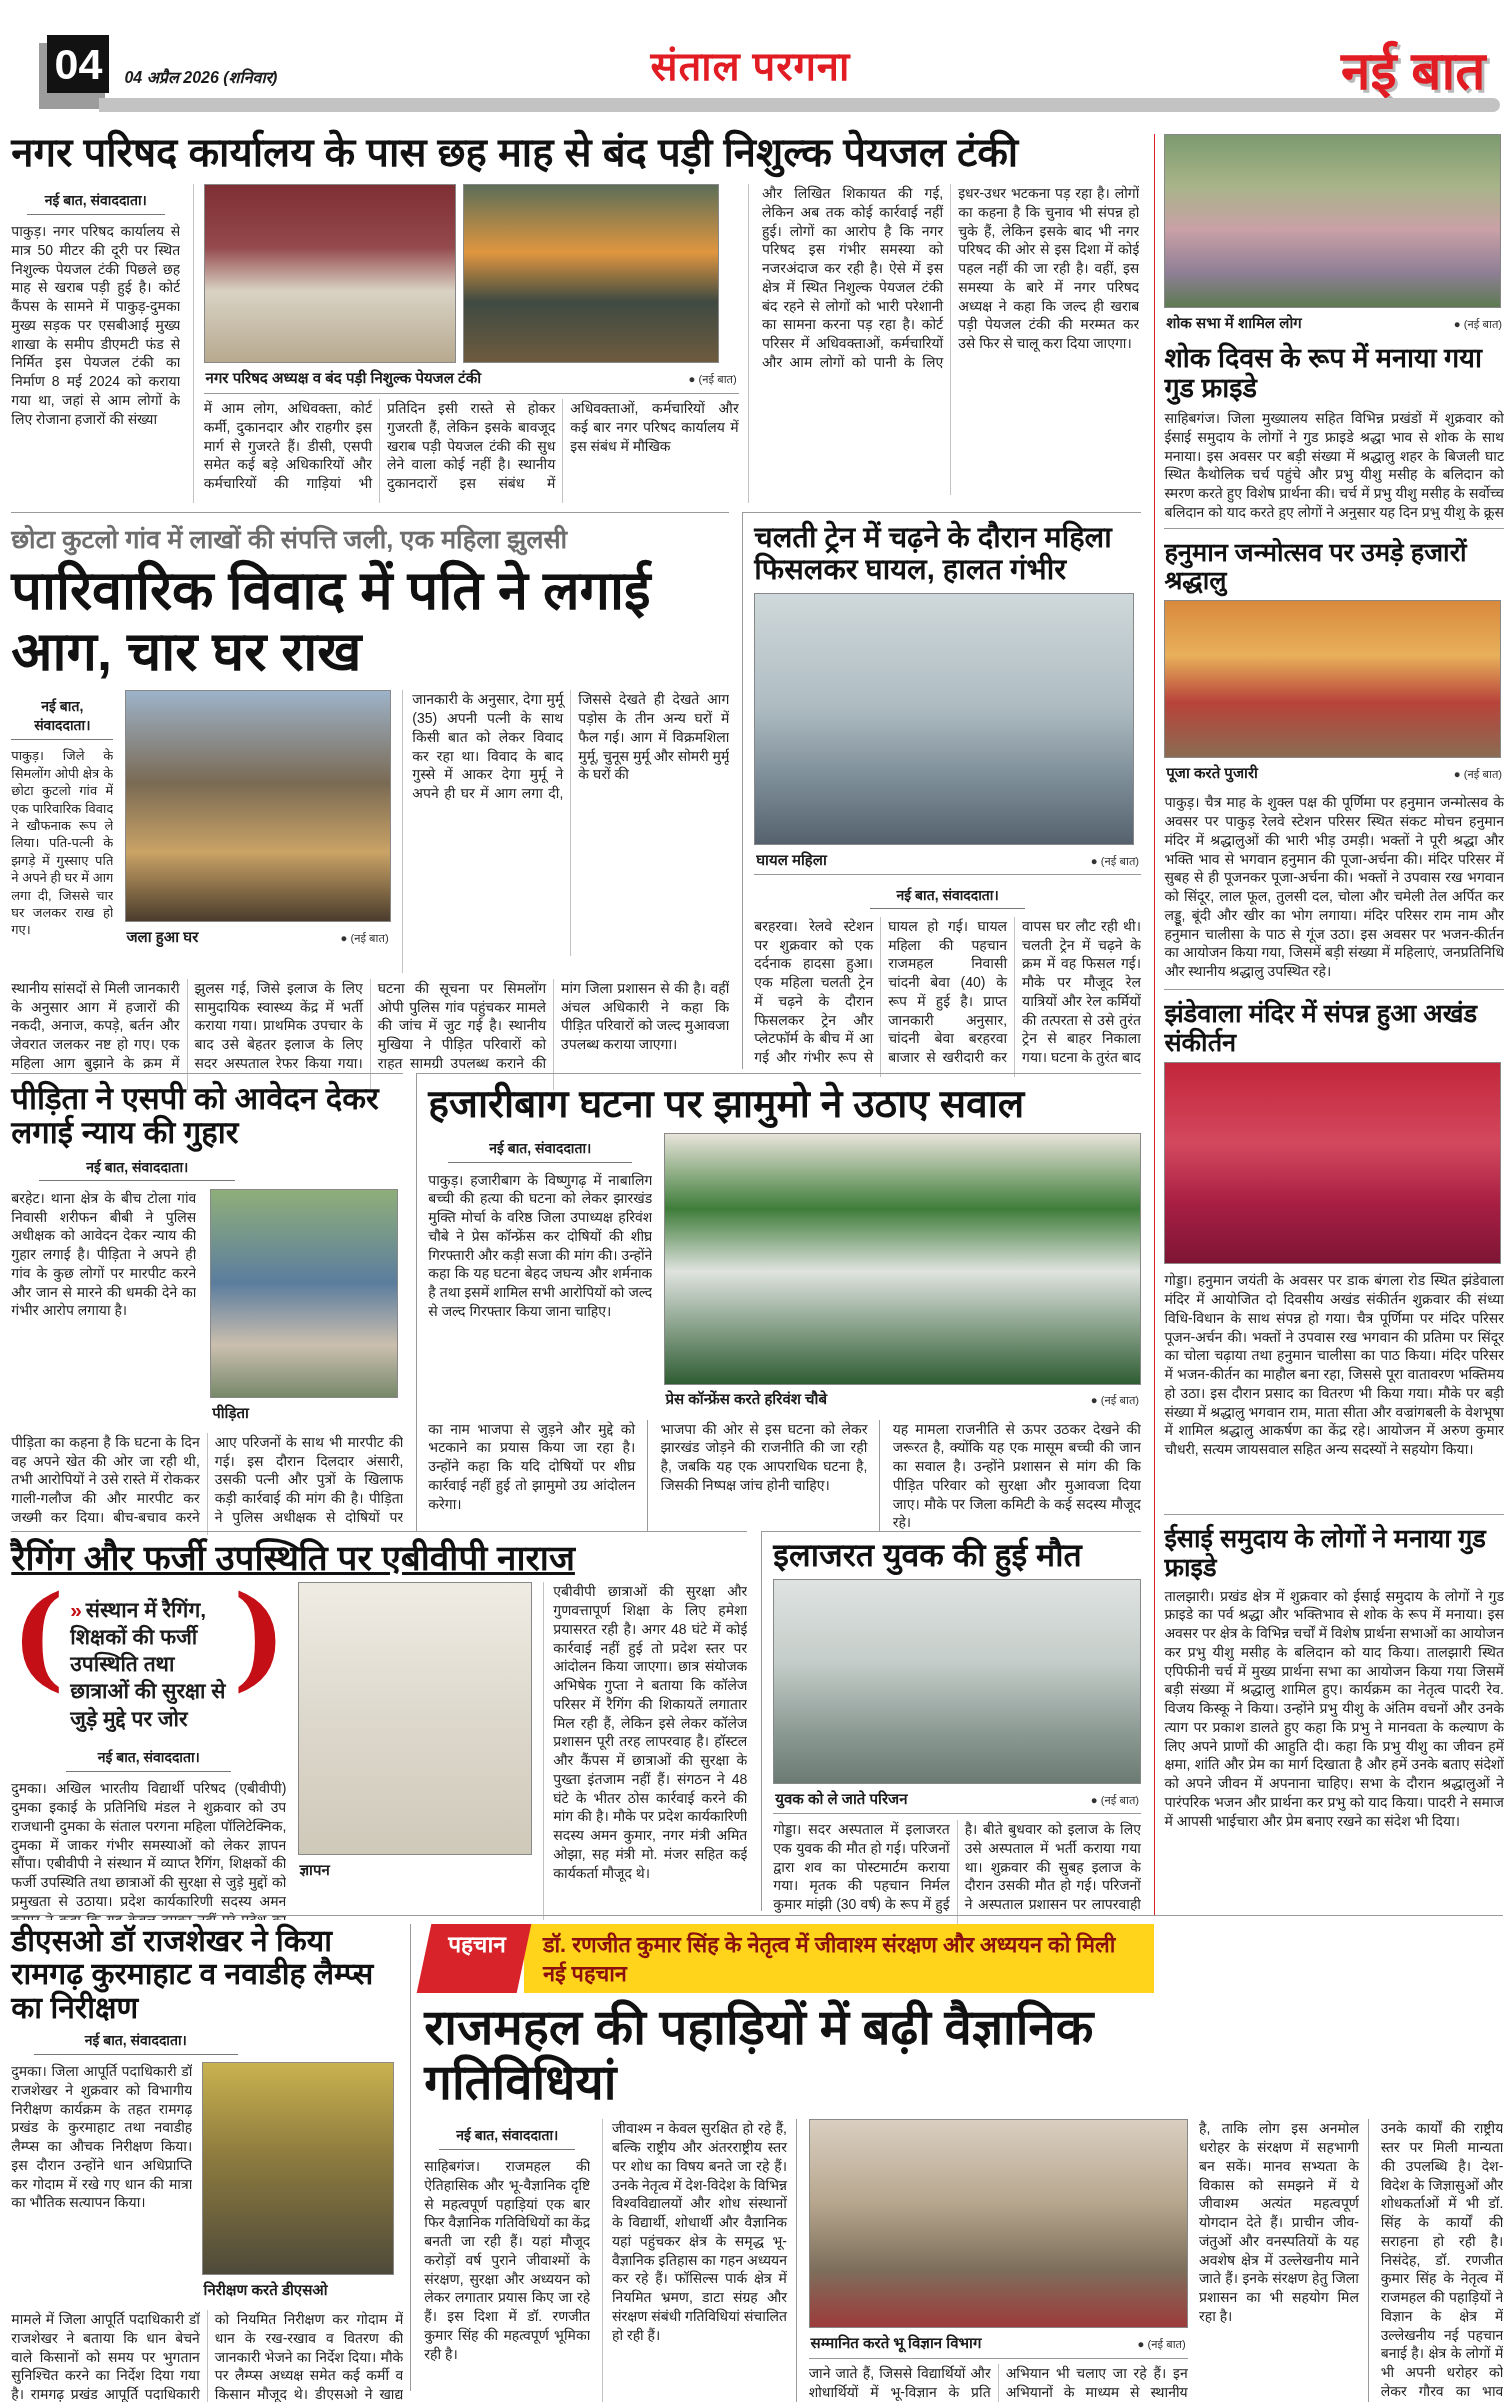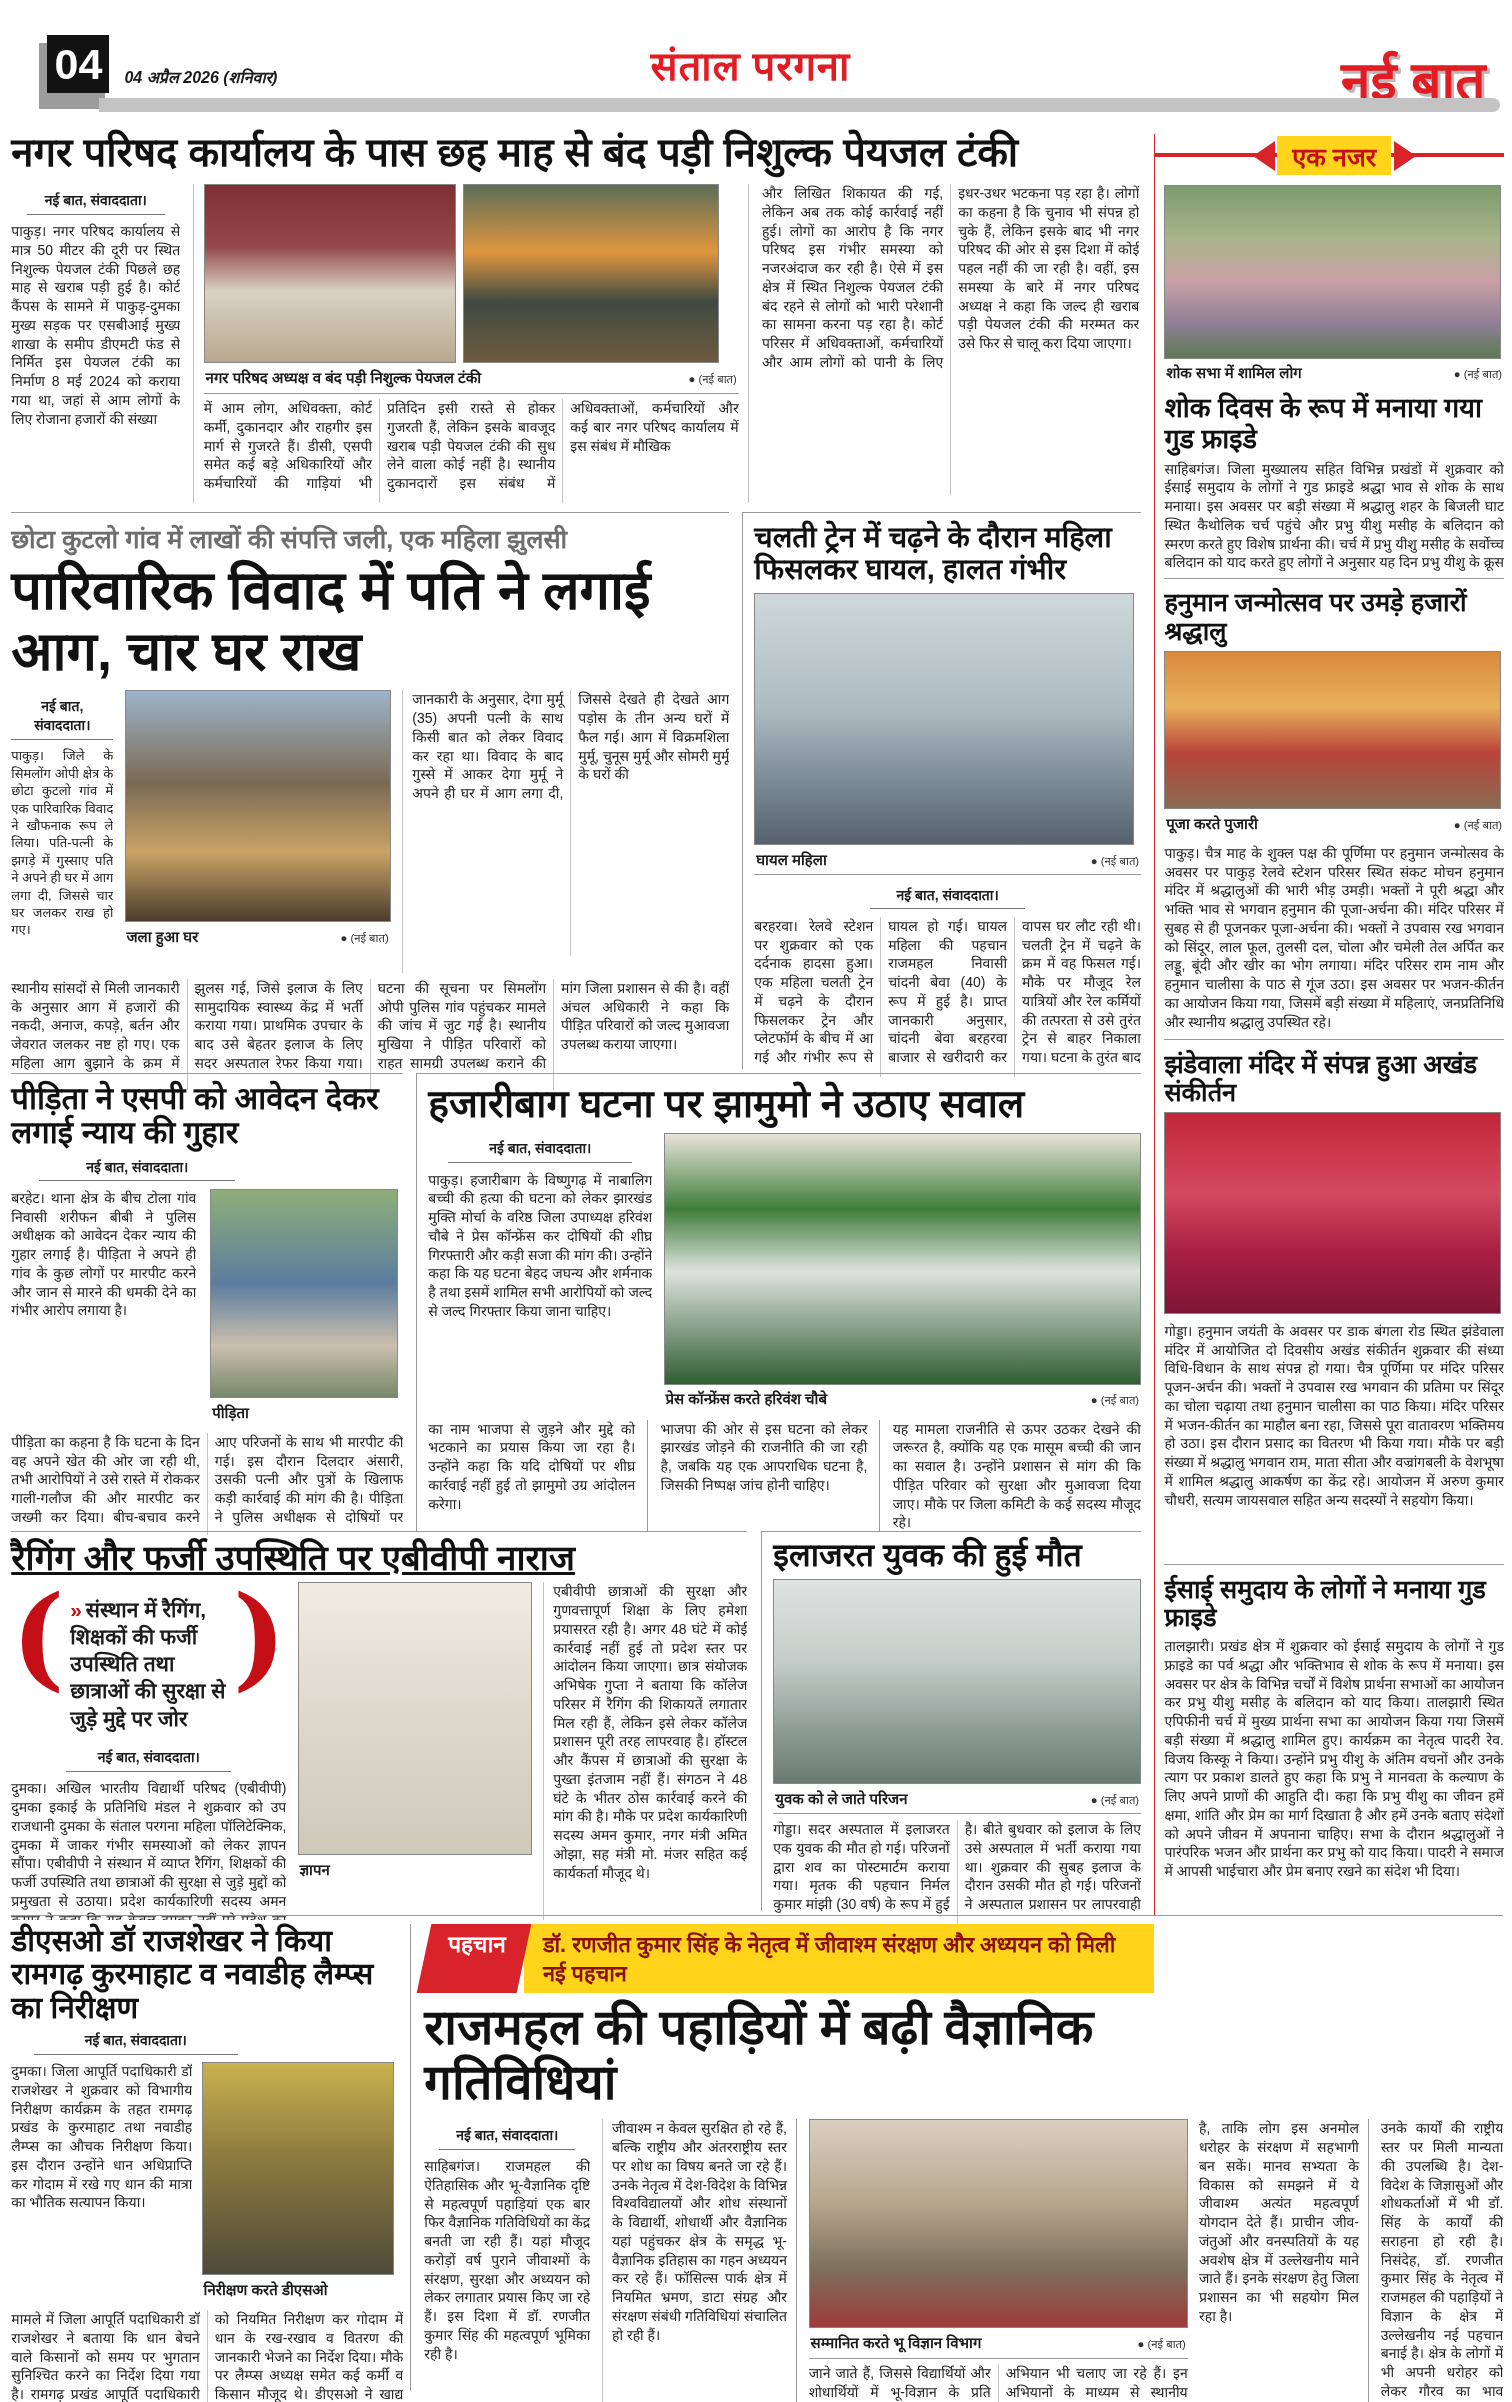--- a/index.html
+++ b/index.html
@@ -4,21 +4,21 @@
 <style>
   html,body{margin:0;padding:0;background:#fff;}
   body{width:1512px;height:2402px;position:relative;font-family:"Liberation Sans",sans-serif;color:#1c1c1c;}
   .page{position:absolute;inset:0;background:#fff;}
   
   .hdr{position:absolute;top:26px;left:9.4px;width:1493px;height:94px;}
   .pgnum-shadow{position:absolute;left:30px;top:17px;width:66px;height:66px;background:#9c9c9c;}
   .pgnum{position:absolute;left:38px;top:9.4px;width:62px;height:58px;background:#121212;color:#fff;font-size:43px;font-weight:bold;display:flex;align-items:center;justify-content:center;}
   .hdate{position:absolute;left:115px;top:40px;font-size:16px;font-weight:bold;font-style:italic;}
   .hsection{position:absolute;left:0;right:11px;top:11.3px;text-align:center;font-size:40px;font-weight:bold;color:#e11d23;letter-spacing:0.9px;}
-  .hmast{position:absolute;right:17px;top:16px;font-size:53px;font-weight:bold;color:#e11d23;text-shadow:2.8px 2.8px 0 #b9b9b9;}
+  .hmast{position:absolute;right:17px;top:6px;font-size:53px;font-weight:bold;color:#e11d23;text-shadow:2.8px 2.8px 0 #b9b9b9;}
   .graybar{position:absolute;left:90px;top:72px;width:1401px;height:14px;background:#c3c3c3;border-radius:0 7.5px 7.5px 0;}
   
   .hl{font-weight:bold;color:#111;line-height:1.12;}
   .kicker{font-weight:bold;color:#6e6e6e;}
   .byline{font-size:14px;font-weight:bold;text-align:center;padding:3.8px 0 4.7px;border-bottom:0.9px solid #777;margin:1.9px auto 7.5px;width:82%;}
   .body{font-size:14px;line-height:1.34;text-align:justify;color:#222;overflow:hidden;}
   .colrule{column-gap:15px;column-rule:0.9px solid #c2c2c2;}
   .photo{background:#8d9aa0;position:relative;overflow:hidden;border:0.9px solid #888;box-sizing:border-box;}
   .cap-row{display:flex;justify-content:space-between;align-items:baseline;padding:3.8px 1.9px 5.6px;border-bottom:0.9px solid #999;margin-bottom:5.6px;}
   .cap{font-size:15px;font-weight:bold;}
@@ -93,28 +93,20 @@
         </div>
         <div class="body colrule" style="column-count:3;height:104px;">में आम लोग, अधिवक्ता, कोर्ट कर्मी, दुकानदार और राहगीर इस मार्ग से गुजरते हैं। डीसी, एसपी समेत कई बड़े अधिकारियों और कर्मचारियों की गाड़ियां भी प्रतिदिन इसी रास्ते से होकर गुजरती हैं, लेकिन इसके बावजूद खराब पड़ी पेयजल टंकी की सुध लेने वाला कोई नहीं है। स्थानीय दुकानदारों इस संबंध में अधिवक्ताओं, कर्मचारियों और कई बार नगर परिषद कार्यालय में इस संबंध में मौखिक</div>
       </div>
       <div style="flex:1;">
         <div class="body colrule" style="column-count:2;height:311px;">और लिखित शिकायत की गई, लेकिन अब तक कोई कार्रवाई नहीं हुई। लोगों का आरोप है कि नगर परिषद इस गंभीर समस्या को नजरअंदाज कर रही है। ऐसे में इस क्षेत्र में स्थित निशुल्क पेयजल टंकी बंद रहने से लोगों को भारी परेशानी का सामना करना पड़ रहा है। कोर्ट परिसर में अधिवक्ताओं, कर्मचारियों और आम लोगों को पानी के लिए इधर-उधर भटकना पड़ रहा है। लोगों का कहना है कि चुनाव भी संपन्न हो चुके हैं, लेकिन इसके बाद भी नगर परिषद की ओर से इस दिशा में कोई पहल नहीं की जा रही है। वहीं, इस समस्या के बारे में नगर परिषद अध्यक्ष ने कहा कि जल्द ही खराब पड़ी पेयजल टंकी की मरम्मत कर उसे फिर से चालू करा दिया जाएगा।</div>
       </div>
     </div>
   </section>
 
   <aside class="rail">
-    <div class="railhead">
-      <div class="line"></div>
-      <div class="railbadge">
-        <span class="arrowL"></span>
-        <span>एक नजर</span>
-        <span class="arrowR"></span>
-      </div>
-    </div>
 
     <div>
       <div class="photo ph-crowd" style="width:337px;height:174px;"></div>
       <div class="cap-row" style="border-bottom:none;">
         <span class="cap">शोक सभा में शामिल लोग</span>
         <span class="credit">● (नई बात)</span>
       </div>
       <div class="hl" style="font-size:27px;">शोक दिवस के रूप में मनाया गया गुड फ्राइडे</div>
       <div class="body" style="height:111px;">साहिबगंज। जिला मुख्यालय सहित विभिन्न प्रखंडों में शुक्रवार को ईसाई समुदाय के लोगों ने गुड फ्राइडे श्रद्धा भाव से शोक के साथ मनाया। इस अवसर पर बड़ी संख्या में श्रद्धालु शहर के बिजली घाट स्थित कैथोलिक चर्च पहुंचे और प्रभु यीशु मसीह के बलिदान को स्मरण करते हुए विशेष प्रार्थना की। चर्च में प्रभु यीशु मसीह के सर्वोच्च बलिदान को याद करते हुए लोगों ने अनुसार यह दिन प्रभु यीशु के क्रूस पर चढ़ाए जाने की स्मृति में मनाया जाता है। धार्मिक मान्यताओं के अनुसार इस दिन श्रद्धालु उपवास रखते हैं और मौन धारण कर प्रभु के त्याग, प्रेम और क्षमा के संदेश को आत्मसात करते हैं। कार्यक्रम का नेतृत्व फादर मिथियास ट्रेम्स ने किया। मौके पर सिस्टर टेरेसा, कविता सहित अन्य श्रद्धालु मौजूद थे।</div>
     </div>

